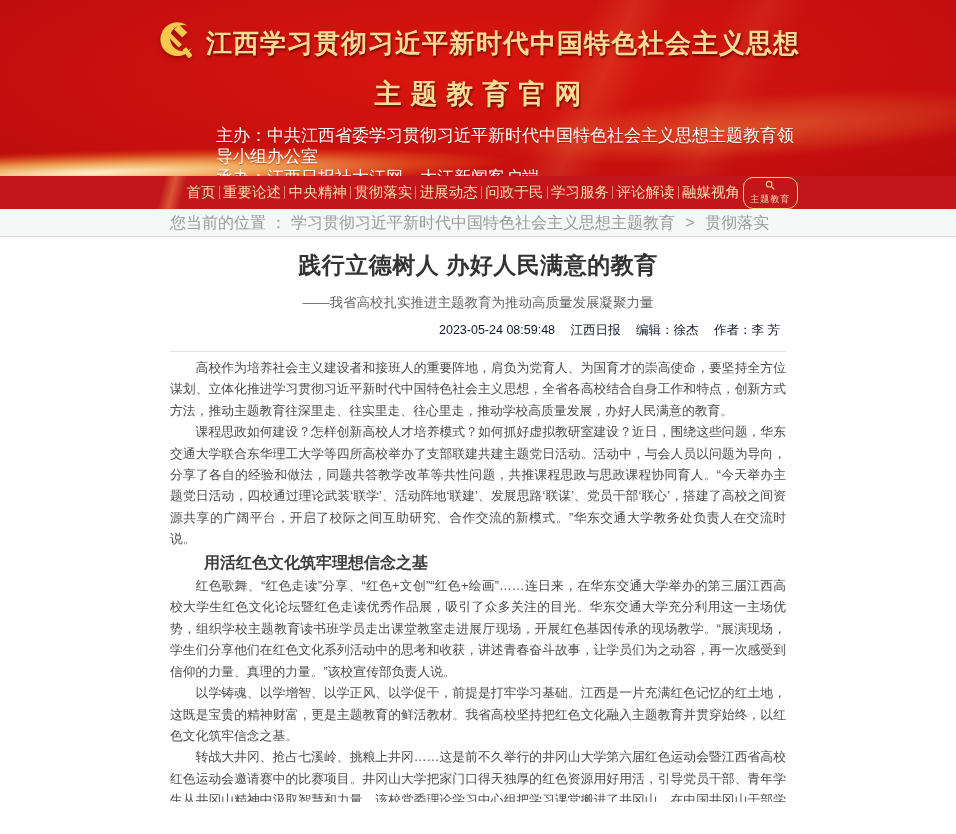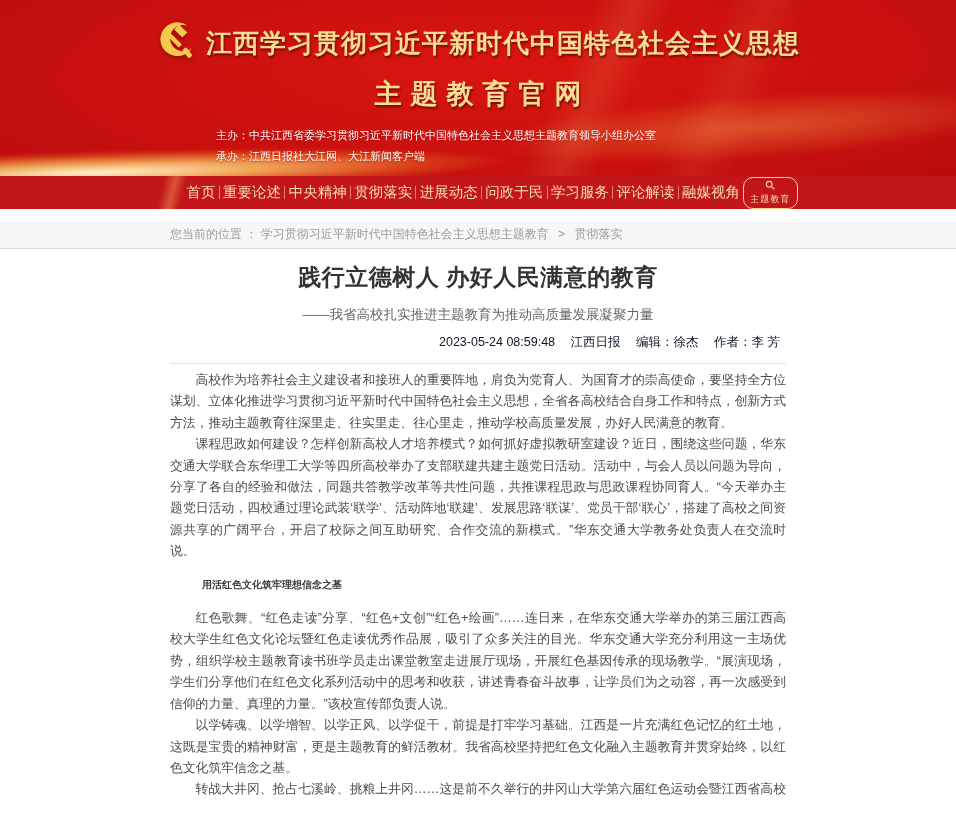--- a/index.html
+++ b/index.html
@@ -41,53 +41,53 @@
   .banner-title{
     font-size:26px;font-weight:bold;letter-spacing:1px;line-height:1.25;margin:0;
     color:#f8dc94;text-shadow:1px 2px 2px rgba(104,8,0,.85);
     white-space:nowrap;
   }
   .banner-title2{
     font-size:27px;font-weight:bold;letter-spacing:9px;margin:12px 0 4px;padding-left:9px;
     color:#f8dc94;text-shadow:1px 2px 2px rgba(104,8,0,.85);
   }
   .host-lines{margin-top:13px;text-align:left;padding-left:68px;}
-  .host-lines div{color:#ffffff;font-size:11px;line-height:21px;text-shadow:0 1px 1px rgba(120,10,0,.5);}
+  .host-lines div{color:#ffffff;font-size:17px;line-height:21px;text-shadow:0 1px 1px rgba(120,10,0,.5);}
 
   
   .navbar{position:relative;height:33px;background:#c2161a;overflow:hidden;padding-left:29px;}
   .nav-accent{
     position:absolute;left:146px;top:-4px;width:52px;height:42px;pointer-events:none;
     background:linear-gradient(104deg,transparent 32%,rgba(255,186,96,.38) 50%,transparent 68%);
   }
   .nav-inner{position:relative;width:616px;margin:0 auto;height:33px;display:flex;align-items:center;justify-content:space-between;padding:0 2px;box-sizing:border-box;}
   .nav-item{color:#f7dfae;font-size:14.5px;text-decoration:none;white-space:nowrap;cursor:pointer;}
   .nav-sep{width:1px;height:13px;background:rgba(249,221,160,.55);}
   .search-pill{
     display:flex;align-items:center;gap:3px;cursor:pointer;
     border:1px solid #f2d28a;border-radius:10px;padding:2px 7px 2px 6px;flex-direction:column;
   }
   .search-pill .pill-label{color:#f7dfae;font-size:9px;letter-spacing:1px;white-space:nowrap;}
 
   
   .breadcrumb{height:27px;background:#f6f7f7;border-bottom:1px solid #dadada;}
-  .bc-inner{width:616px;margin:12px auto;line-height:27px;font-size:12px;color:#9b9b9b;}
+  .bc-inner{width:616px;margin:0 auto;line-height:27px;font-size:16px;color:#9b9b9b;}
   .bc-inner a{color:#9b9b9b;text-decoration:none;cursor:pointer;}
   .bc-sep{margin:0 6px;}
 
   
   .content{width:616px;margin:0 auto;}
   .art-title{margin:13px 0 0;text-align:center;font-size:23px;font-weight:bold;color:#333;letter-spacing:.5px;}
   .art-sub{margin:13px 0 0;text-align:center;font-size:13.5px;color:#666;}
   .art-meta{margin:10px 0 0;text-align:right;font-size:12.5px;color:#0f172a;}
   .art-meta span{margin:0 6px;}
   .divider{border:none;border-top:1px solid #e3e3e3;margin:12px 0 0;}
   .article-body{margin-top:5px;font-size:12.8px;color:#4c4c4c;line-height:21.4px;text-align:justify;}
   .article-body p{margin:0;text-indent:2em;}
-  .article-body h3{margin:12px;text-indent:2em;font-size:10px;font-weight:bold;color:#3c3c3c;}
+  .article-body h3{margin:2px;text-indent:2em;font-size:16px;font-weight:bold;color:#3c3c3c;}
 </style>
 </head>
 <body>
 
 <div class="page">
 
   <header class="banner">
     <div class="streaks"></div>
     <div class="swoosh-soft"></div>
     <div class="swoosh-main"></div>

